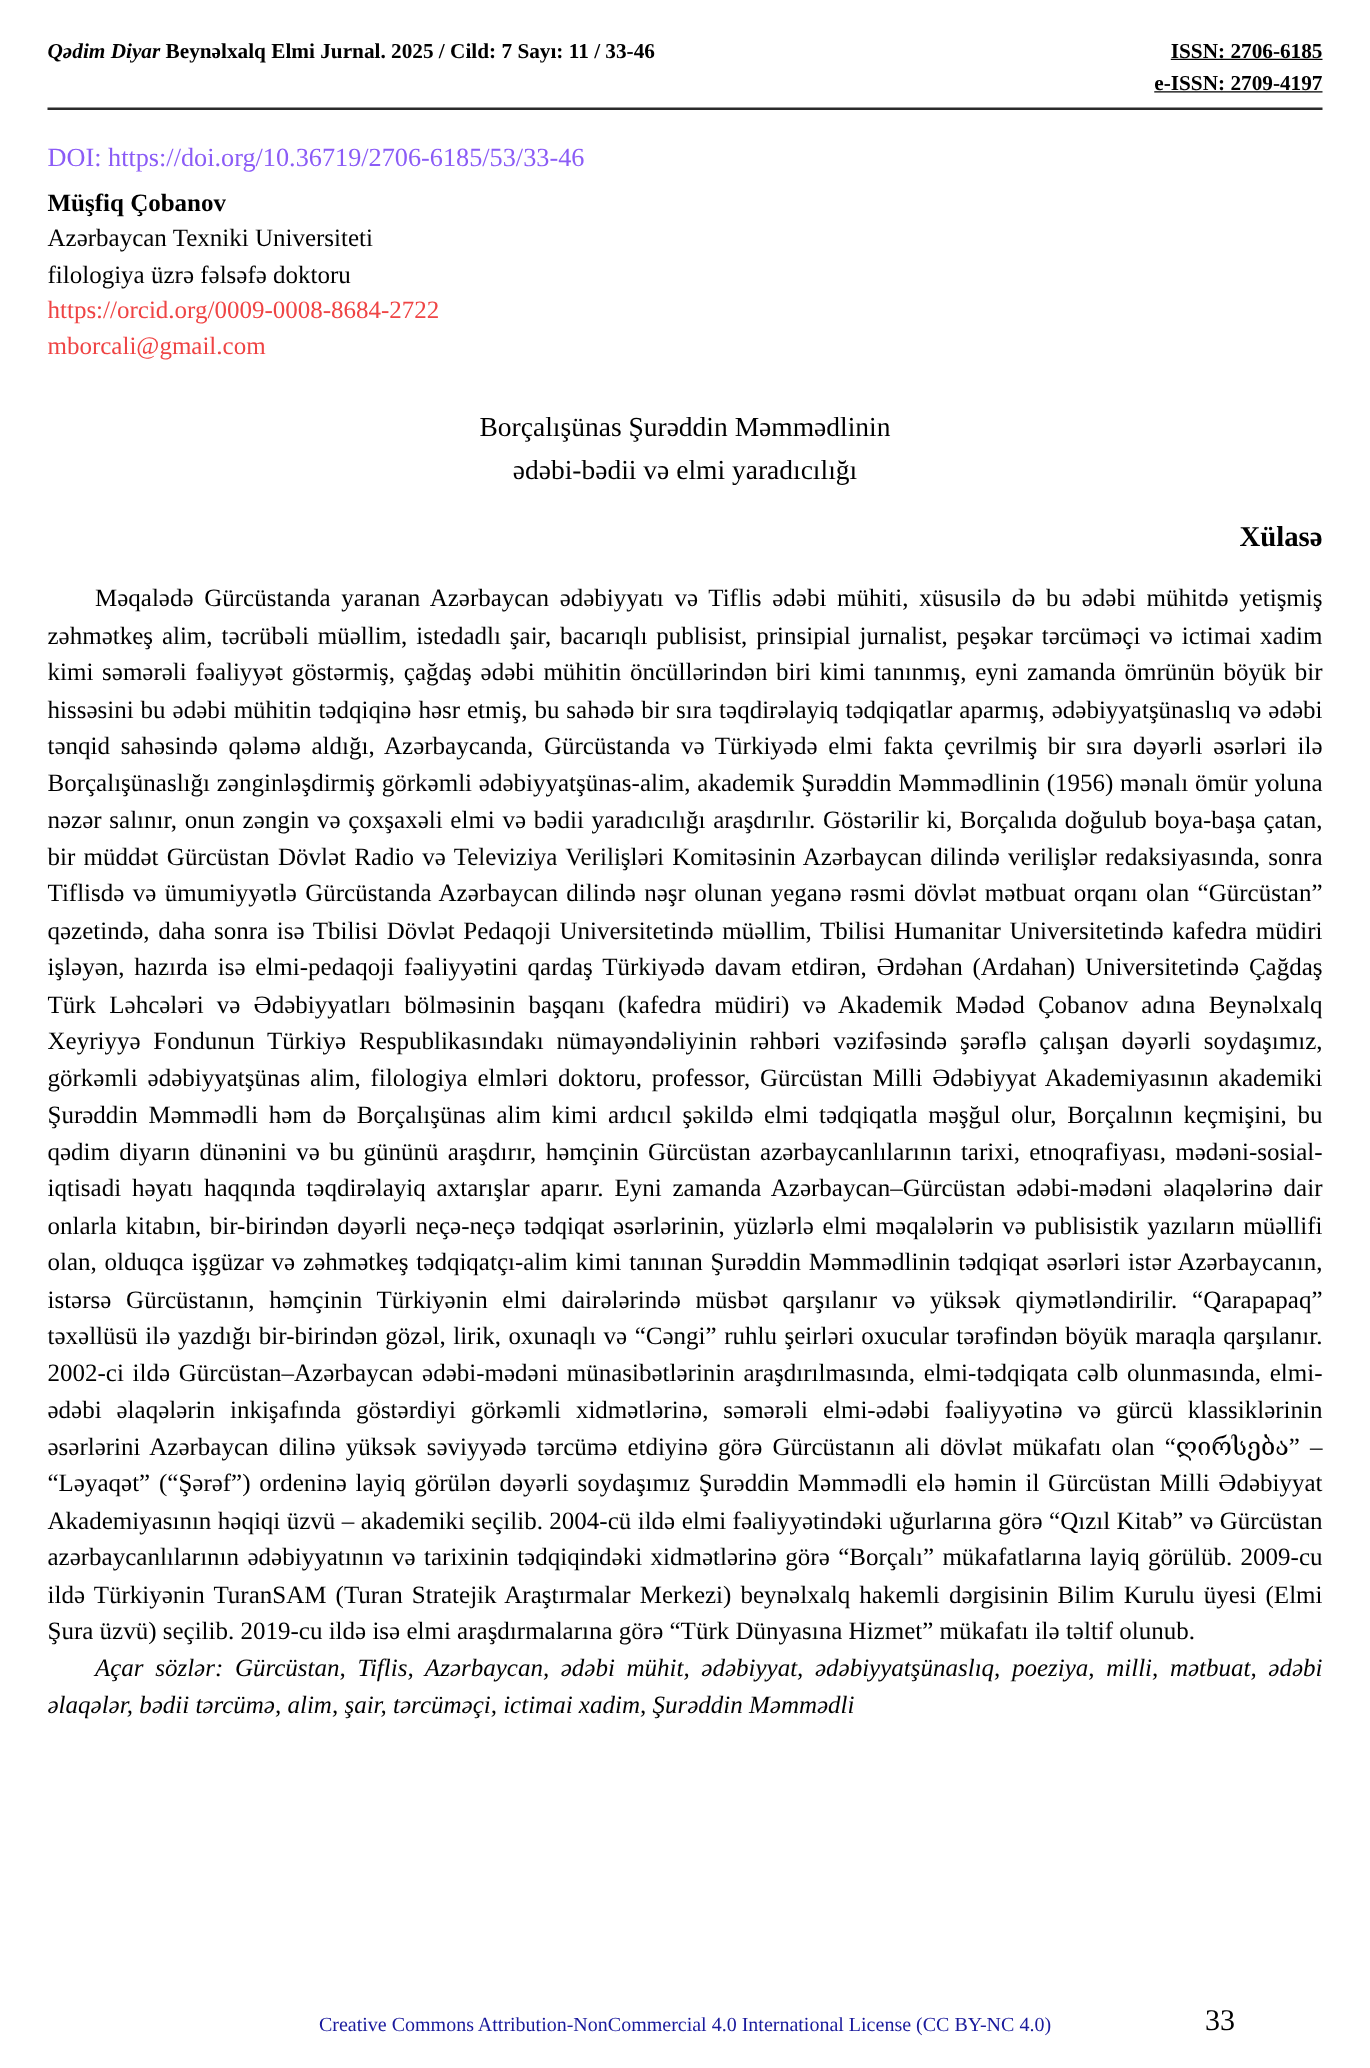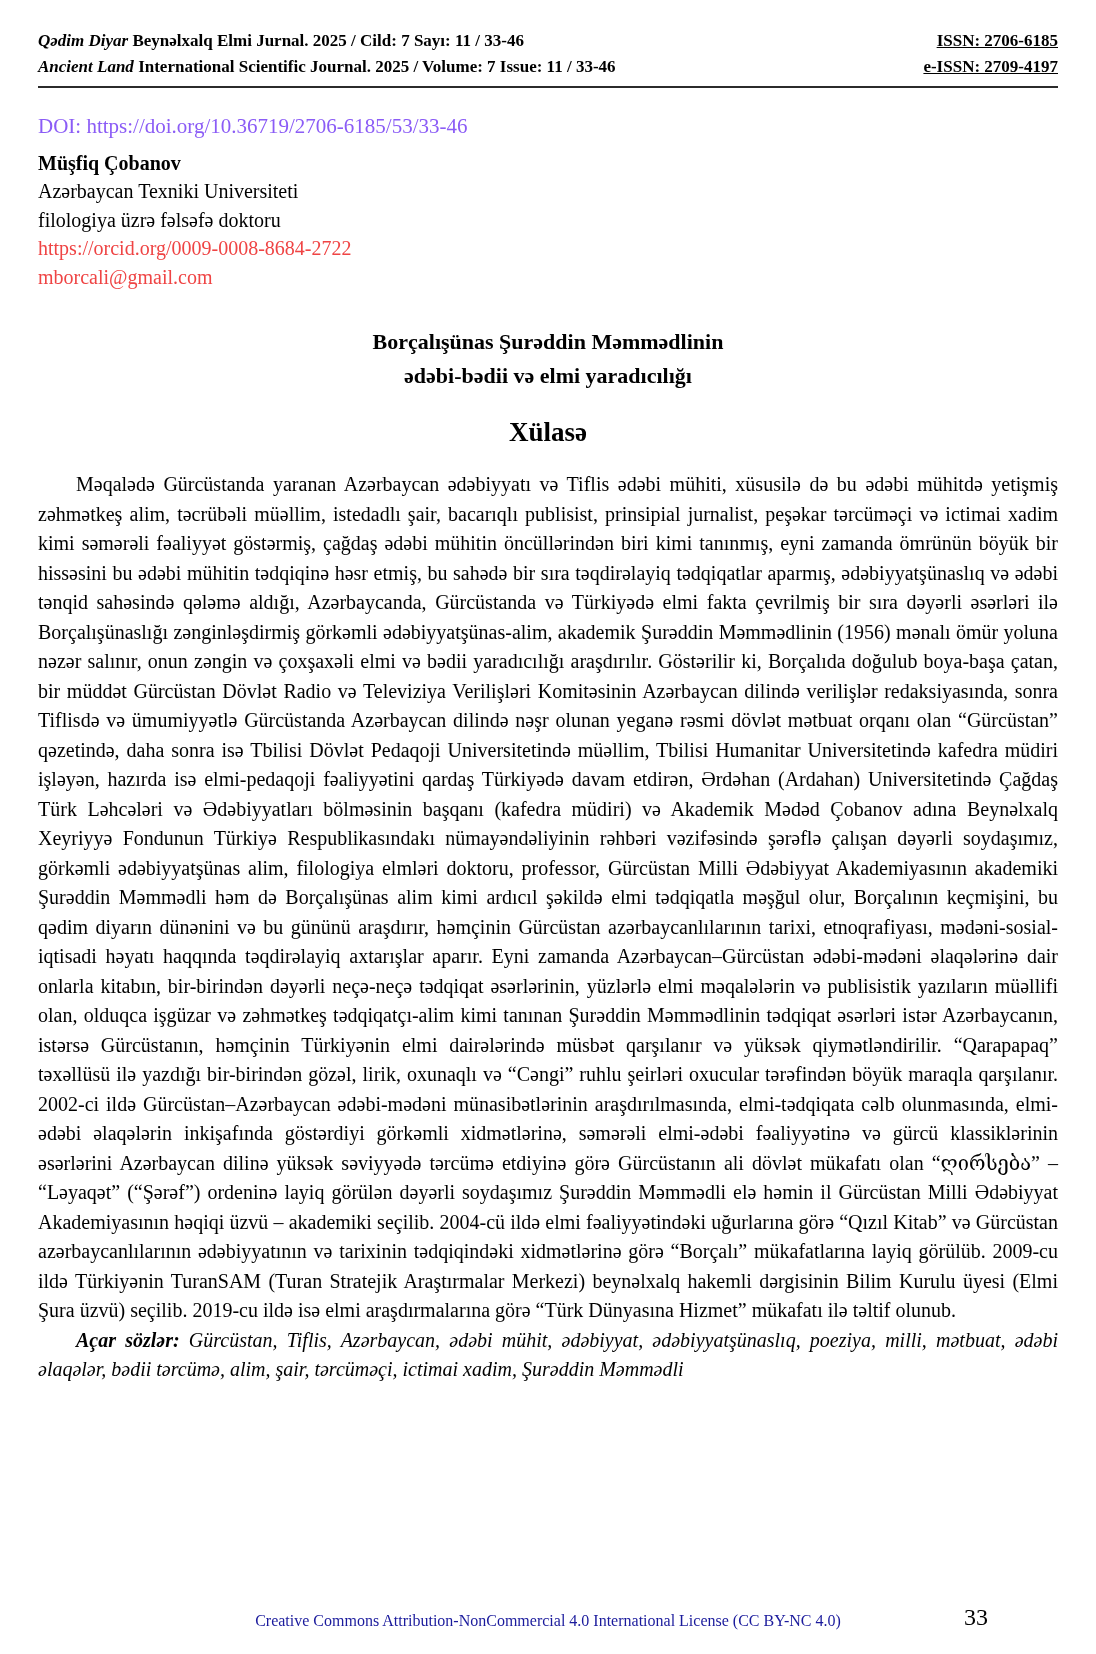--- a/index.html
+++ b/index.html
@@ -35,47 +35,47 @@
     text-align: left;
     font-size: 20px;
     line-height: 1.42;
   }
   .author-name { font-weight: bold; }
   .author-line a { color: #ef4444; text-decoration: none; cursor: pointer; }
   
   .article-title {
     margin-top: 34px;
     text-align: center;
-    font-weight: bold;
+    font-weight: normal;
     font-size: 22px;
     line-height: 1.55;
   }
   .abstract-heading {
     margin-top: 24px;
-    text-align: center;
+    text-align: right;
     font-weight: bold;
-    font-size: 27px;
+    font-size: 23px;
   }
   
   .abstract-body {
     margin-top: 22px;
     font-size: 20px;
     line-height: 1.475;
     text-align: justify;
   }
   .abstract-body p { text-indent: 38px; }
   
   .keywords-para {
     font-size: 20px;
     line-height: 1.475;
     text-align: justify;
     text-indent: 38px;
     font-style: italic;
   }
-  .keywords-label { font-weight: bold; font-style: italic; }
+  .keywords-label { font-weight: normal; font-style: italic; }
   
   .page-footer {
     position: absolute;
     left: 38px;
     right: 38px;
     bottom: 16px;
     height: 34px;
   }
   .license-line {
     text-align: center;
@@ -93,21 +93,20 @@
   }
 </style>
 </head>
 <body>
 
 <div class="page">
 
   <div class="journal-header">
     <div class="col left">
       <div><span class="journal-name-it">Qədim Diyar</span><span> Beynəlxalq Elmi Jurnal. 2025 / Cild: 7 Sayı: 11 / 33-46</span></div>
-      <div><span class="journal-name-it">Ancient Land</span><span> International Scientific Journal. 2025 / Volume: 7 Issue: 11 / 33-46</span></div>
     </div>
     <div class="col right">
       <div>ISSN: 2706-6185</div>
       <div>e-ISSN: 2709-4197</div>
     </div>
   </div>
 
   <div class="doi-row">
     <a class="doi-link">DOI: https://doi.org/10.36719/2706-6185/53/33-46</a>
   </div>

